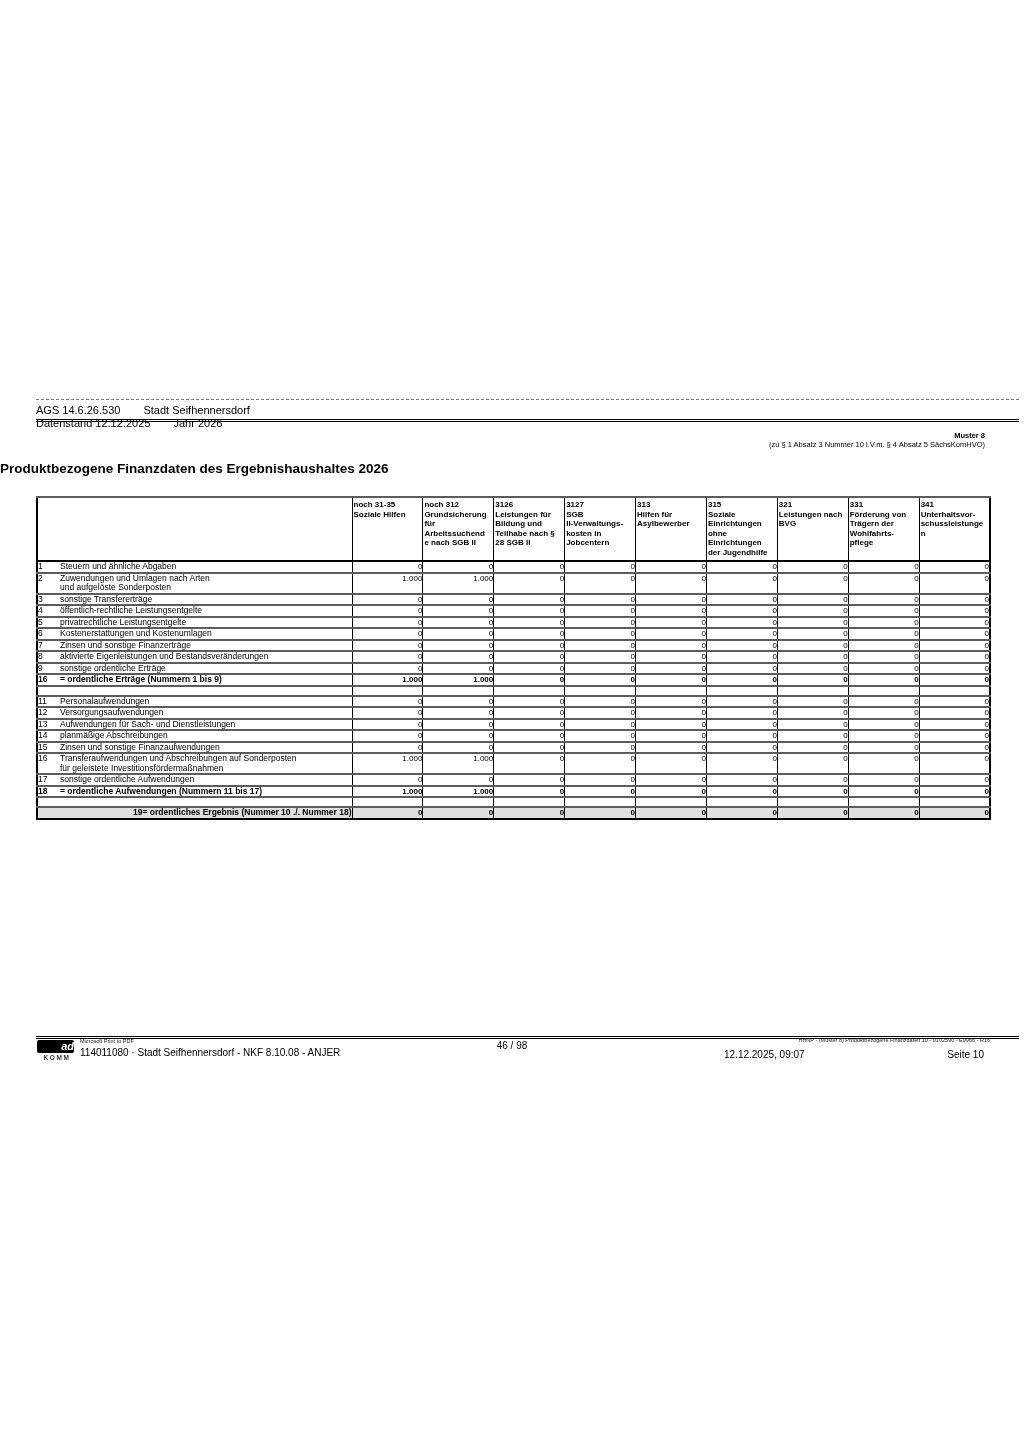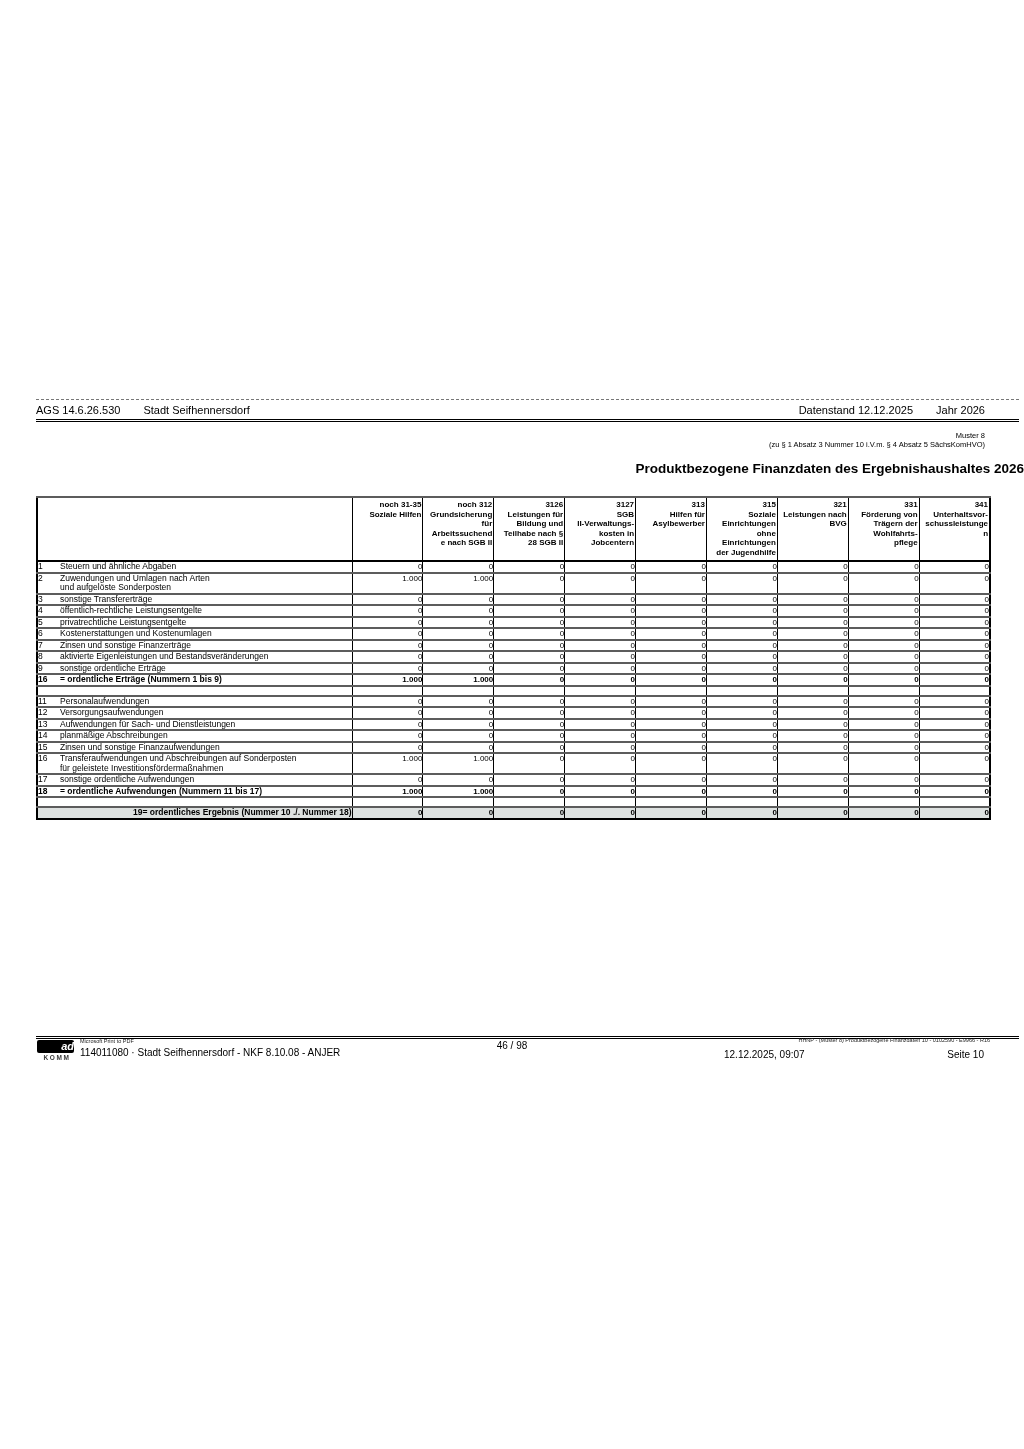--- a/index.html
+++ b/index.html
@@ -4,60 +4,60 @@
 <style>
   html,body { margin:0; padding:0; }
   body {
     width:1024px; height:1449px;
     background:#ffffff;
     font-family:"Liberation Sans", sans-serif;
     color:#000;
     position:relative;
     overflow:hidden;
   }
-  .abs { position:absolute; }
+  .abs { position:absolute;flex-direction:column; }
 
   
   .dashed-line { left:36px; right:5px; top:399px; border-top:1px dashed #777; height:0; }
   .doc-header {
     left:36px; right:39px; top:404px;
     display:flex; justify-content:space-between;
     font-size:11px; line-height:13px;
   }
   .doc-header .grp span { display:inline-block; }
   .doc-header .gap { margin-right:20px; }
   .header-rule { left:36px; right:5px; top:419px; height:1px; border-top:1px solid #000; border-bottom:1px solid #000; }
 
   .muster-block { right:39px; top:431px; text-align:right; font-size:7.5px; line-height:9px; }
-  .muster-block .m-title { font-weight:normal; }
+  .muster-block .m-title { font-weight:bold; }
 
   .page-title {
     left:0; right:0; top:461px;
-    text-align:right; font-weight:bold; font-size:13.5px;
+    text-align:left; font-weight:bold; font-size:13.5px;
   }
 
   
   table.fin {
     position:absolute; left:36px; top:496px;
     width:953px;
     border-collapse:collapse;
     table-layout:fixed;
     border:2px solid #000;
   }
   table.fin th, table.fin td {
     border-left:1px solid #000;
     border-right:1px solid #000;
     border-top:2px solid #5c5c5c;
     border-bottom:2px solid #5c5c5c;
     padding:0;
     overflow:hidden;
   }
   table.fin th {
     font-size:8px; font-weight:bold; line-height:9.5px;
-    vertical-align:top; text-align:right;
+    vertical-align:top; text-align:left;
     white-space:pre-line;
     height:58px; padding:2px 1px;
     border-bottom:2px solid #000;
   }
   td.label-cell {
     font-size:8.5px; line-height:9.5px;
     text-align:left; vertical-align:top;
     padding:1px 2px 1px 3px;
     height:9px;
   }

